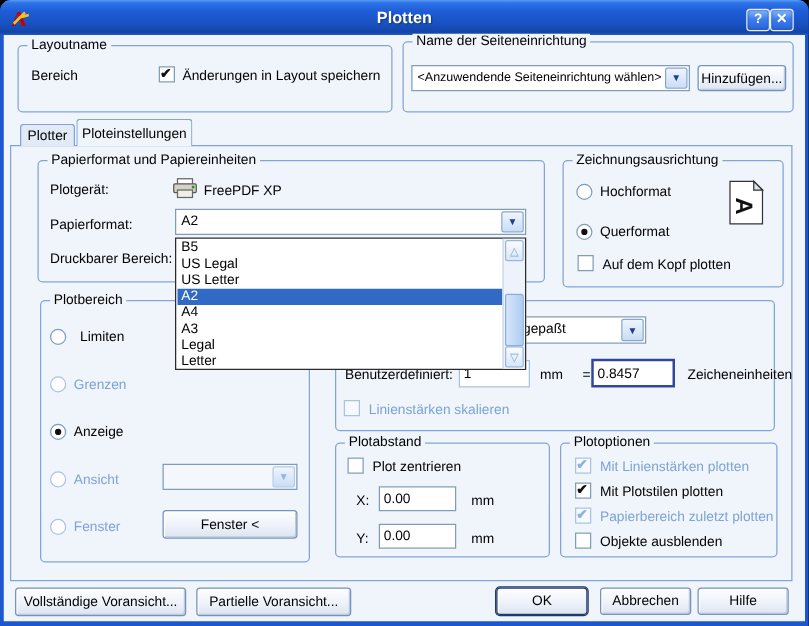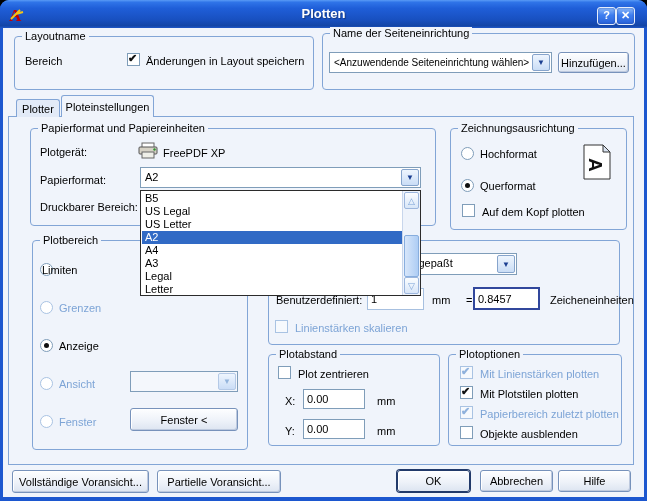--- a/index.html
+++ b/index.html
@@ -157,21 +157,21 @@
         <text x="7" y="27" font-family="Liberation Sans,sans-serif" font-size="19" font-weight="bold" fill="#111">A</text>
       </g>
   </svg>
   <div class="cb" style="left:462px;top:204px;"></div>
   <div class="txt" style="left:482px;top:206px;">Auf dem Kopf plotten</div>
 
   <div class="grp" style="left:32px;top:240px;width:214px;height:208px;">
     <span class="grplbl">Plotbereich</span>
   </div>
   <div class="radio" style="left:40px;top:263px;"></div>
-  <div class="txt" style="left:42px;top:264px;">Limiten</div>
+  <div class="txt" style="left:64px;top:264px;">Limiten</div>
   <div class="radio disb" style="left:40px;top:301px;"></div>
   <div class="txt dis" style="left:59px;top:302px;">Grenzen</div>
   <div class="radio sel" style="left:40px;top:339px;"></div>
   <div class="txt" style="left:59px;top:340px;">Anzeige</div>
   <div class="radio disb" style="left:40px;top:377px;"></div>
   <div class="txt dis" style="left:59px;top:378px;">Ansicht</div>
   <div class="combo disb" style="left:130px;top:371px;width:108px;height:21px;">
     <span class="cArrow">
         <span>▼</span>
       </span>

